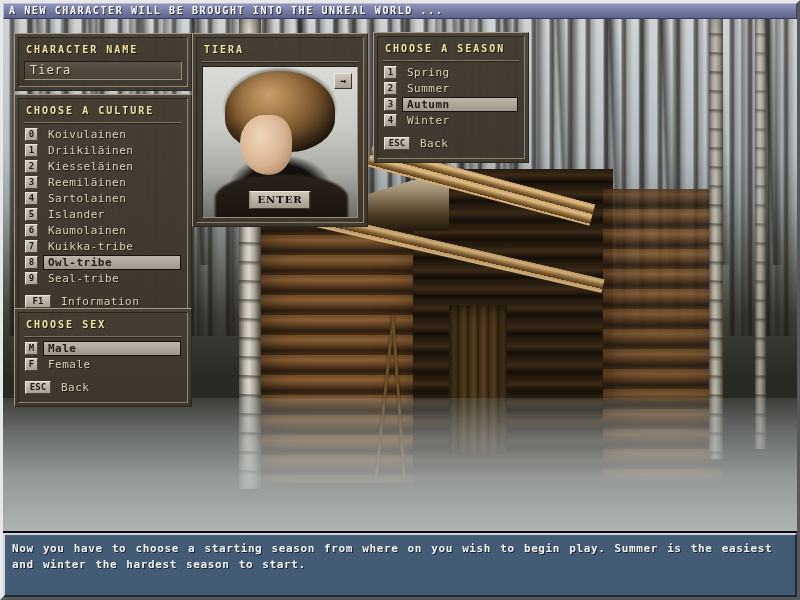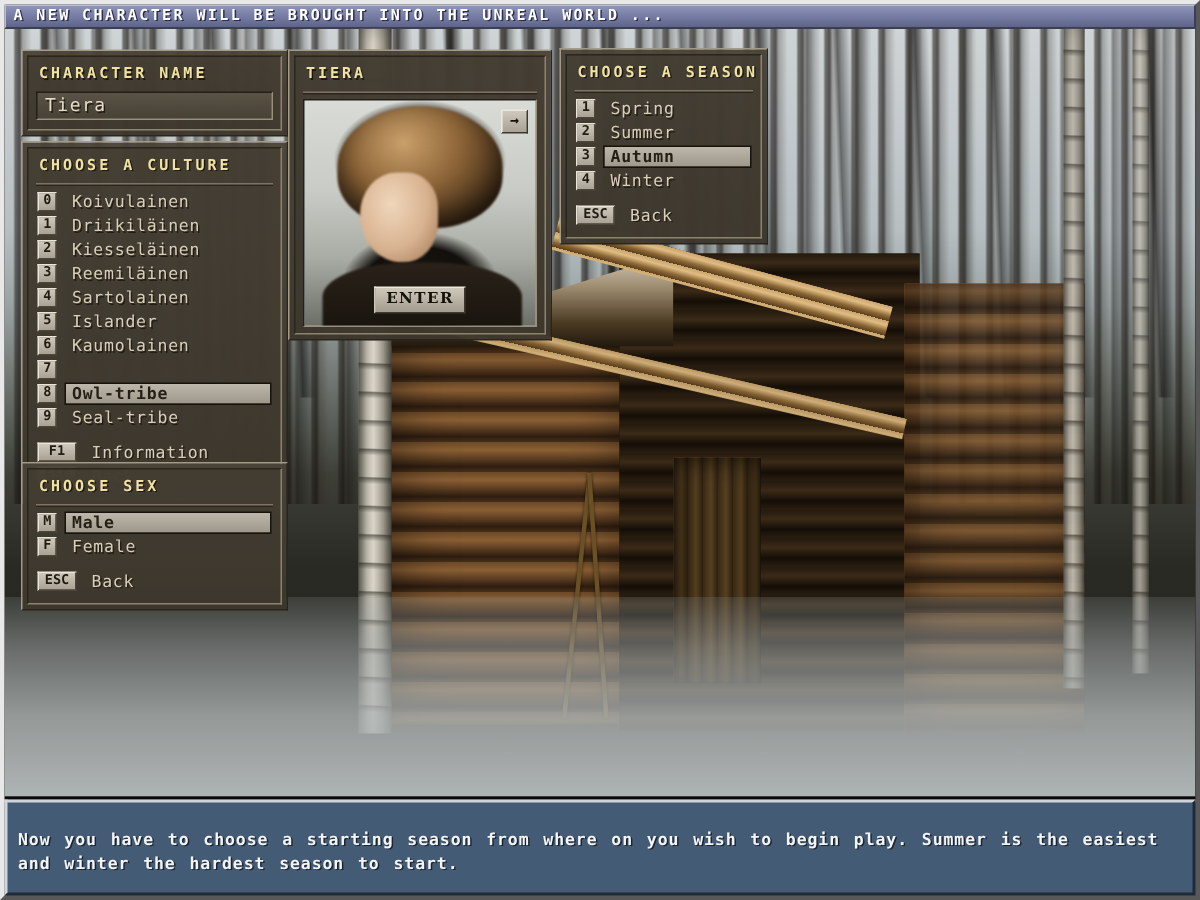--- a/index.html
+++ b/index.html
@@ -292,21 +292,21 @@
   }
 
   
   #statusbar {
     position:absolute; left:3px; bottom:3px;
     width:794px; height:64px;
     background: linear-gradient(180deg,#4a5f7a 0%, #3f5management 0%);
     background-color:#435b74;
     border:2px solid;
     border-color:#cfd5da #1f2b38 #1f2b38 #cfd5da;
-    padding:17px 7px;
+    padding:6px 7px;
   }
   #statusbar .msg {
     font: 700 11px/1.45 "DejaVu Sans Mono","Liberation Mono",monospace;
     letter-spacing:.6px;
     color:#f2f4f6;
     text-shadow:1px 1px 0 #1b2531;
     word-spacing:2px;
   }
 </style>
 </head>
@@ -394,20 +394,23 @@
         </span>
       </div>
       <div class="row">
         <span class="key">6</span>
         <span class="opt">
           <span class="label">Kaumolainen</span>
         </span>
       </div>
       <div class="row">
         <span class="key">7</span>
+        <span class="opt">
+          <span class="label">Kuikka-tribe</span>
+        </span>
       </div>
       <div class="row selected">
         <span class="key">8</span>
         <span class="opt">
           <span class="label">Owl-tribe</span>
         </span>
       </div>
       <div class="row">
         <span class="key">9</span>
         <span class="opt">
@@ -471,21 +474,21 @@
           <div class="portrait-hat"></div>
           <div class="portrait-face"></div>
           <div class="portrait-coat"></div>
         </div>
         <div class="arrow-btn">→</div>
         <div class="enter-btn">ENTER</div>
       </div>
     </div>
   </div>
 
-  <div class="panel" style="left:373px; top:32px; width:139px;">
+  <div class="panel" style="left:373px; top:32px; width:156px;">
     <div class="panel-inner">
       <div class="panel-title">CHOOSE A SEASON</div>
       <div class="panel-sep"></div>
 
       <div class="row">
         <span class="key">1</span>
         <span class="opt">
           <span class="label">Spring</span>
         </span>
       </div>

